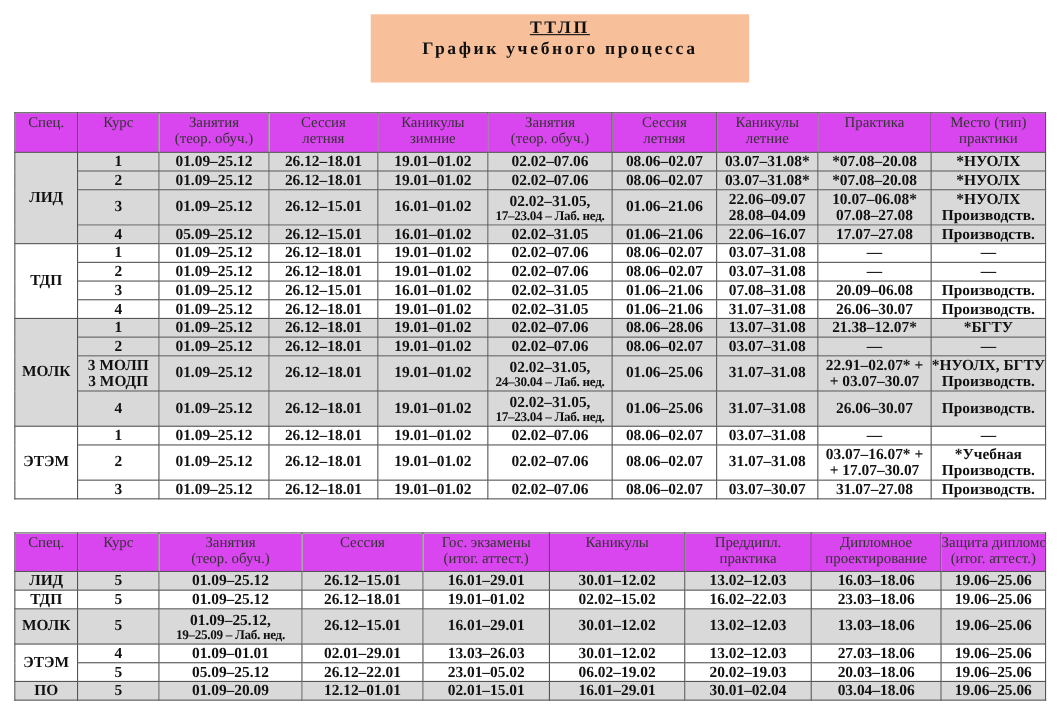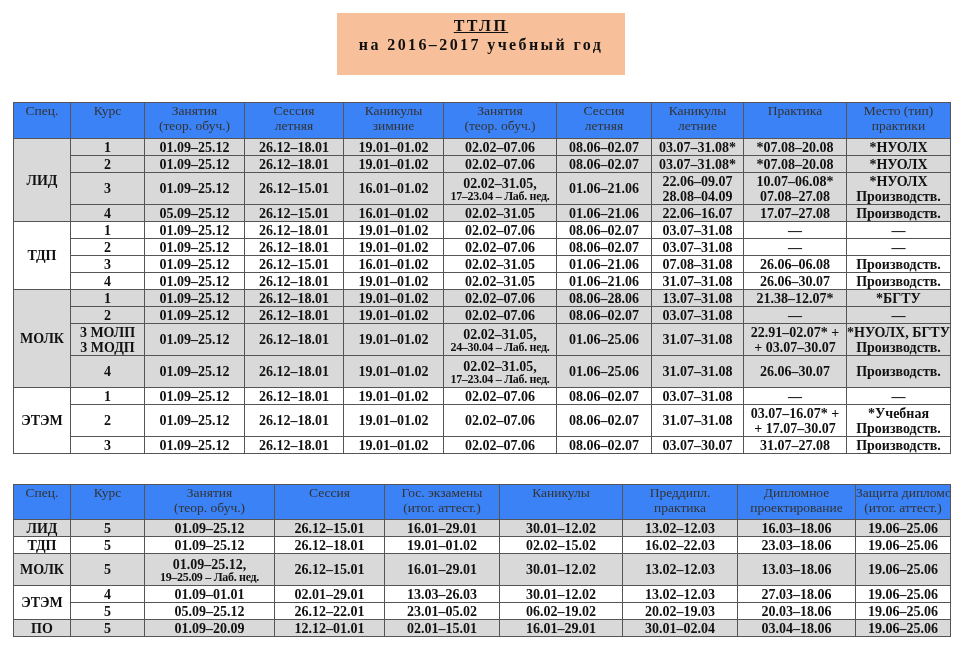--- a/index.html
+++ b/index.html
@@ -1,53 +1,53 @@
 <!DOCTYPE html>
 <html><head>
 <meta charset="utf-8">
 <style>
   html, body { margin: 0; padding: 0; }
   body {
     width: 962px; height: 650px; background: #ffffff; position: relative; overflow: hidden;
     font-family: "Liberation Serif", "DejaVu Serif", serif; color: #111;
   }
   .title-box {
-    position: absolute; left: 337px; top: 13px; width: 288px; height: 62px;
+    position: absolute; left: 337px; top: 13px; width: 344px; height: 62px;
     background: #f7bf9a; text-align: center; font-weight: bold;
     letter-spacing: 2.4px; font-size: 16px; line-height: 19px; padding-top: 3px; box-sizing: border-box;
   }
   .title-box .t1 { text-decoration: underline; display: block; }
   .title-box span { display: block; }
   table {
     position: absolute; border-collapse: collapse; table-layout: fixed;
     font-size: 14px;
   }
   td, th {
     border: 1px solid #555; padding: 0; text-align: center; vertical-align: middle;
     line-height: 15px; overflow: hidden; white-space: nowrap;
   }
-  th { background: #3b82f6; font-weight: normal; font-size: 13.5px; color: #333; vertical-align: top; }
+  th { background: #d946ef; font-weight: normal; font-size: 13.5px; color: #333; vertical-align: top; }
   td { font-weight: bold; }
   .g td { background: #d9d9d9; }
   .w td { background: #ffffff; }
   .small { display: block; font-size: 12px; line-height: 11px; font-weight: bold; letter-spacing: -0.3px; }
   .line { display: block; }
   #t1 { left: 13px; top: 102px; width: 937px; }
   #t2 { left: 13px; top: 484px; width: 937px; }
   #t1 th { height: 35px; }
   #t2 th { height: 34px; }
   .r17 td { height: 16px; }
   .r33 td { height: 31px; }
 </style>
 </head>
 <body>
 
 <div class="title-box">
   <span class="t1">ТТЛП</span>
-  <span>на 2016–2017 учебный год</span>
+  <span>График учебного процесса</span>
 </div>
 
 <table id="t1">
   <colgroup>
     <col style="width:57px">
       <col style="width:74px">
       <col style="width:100px">
       <col style="width:99px">
       <col style="width:100px">
     <col style="width:113px">
@@ -241,21 +241,21 @@
         <td>26.12–15.01</td>
         <td>16.01–01.02</td>
         <td>
           <span class="line">02.02–31.05</span>
         </td>
         <td>01.06–21.06</td>
         <td>
           <span class="line">07.08–31.08</span>
         </td>
         <td>
-          <span class="line">26.06–06.08</span>
+          <span class="line">20.09–06.08</span>
         </td>
         <td>
           <span class="line">Производств.</span>
         </td>
       </tr>
       <tr class="w r17">
         <td>
           <span class="line">4</span>
         </td>
         <td>01.09–25.12</td>

